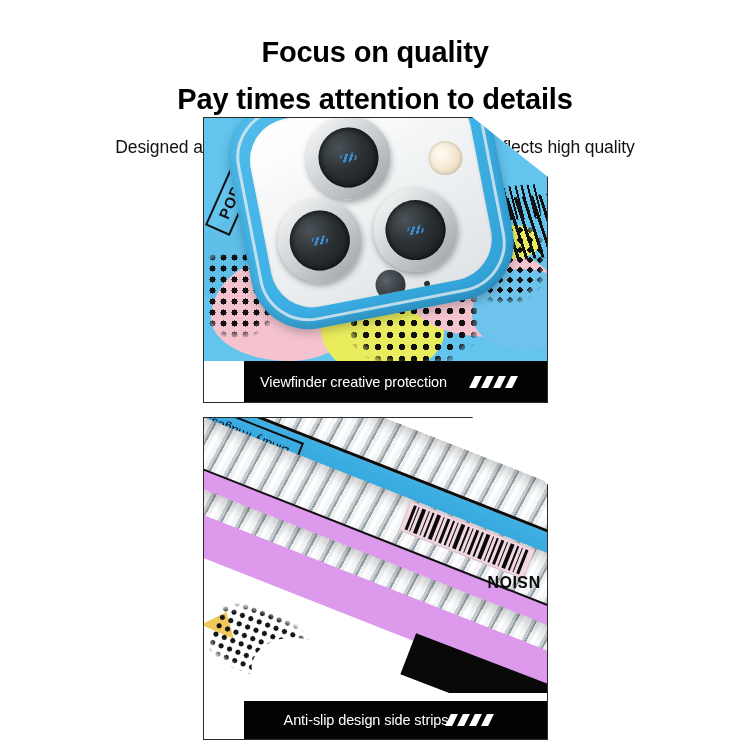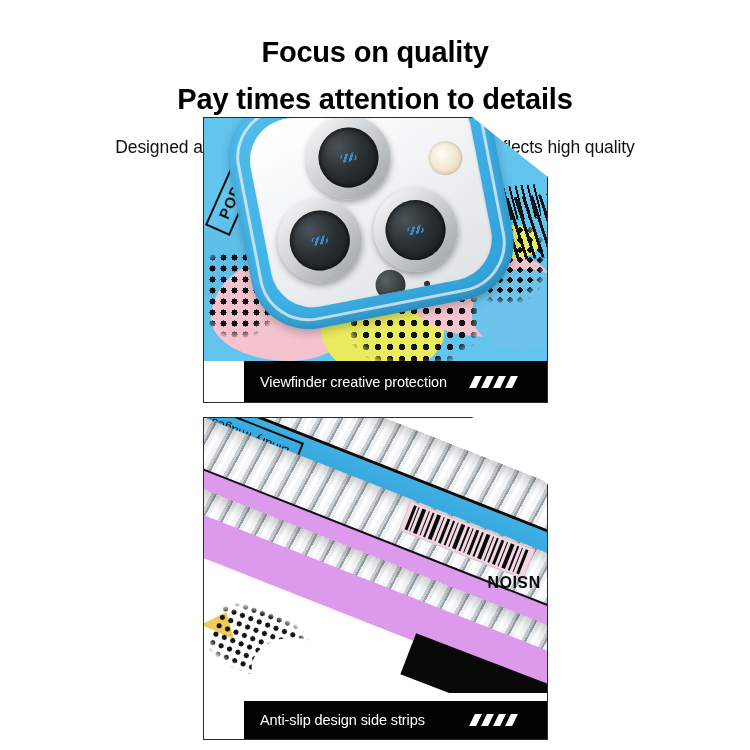--- a/index.html
+++ b/index.html
@@ -69,21 +69,21 @@
     left: 0; right: 0; bottom: 0;
     background: #030303;
     display: flex;
     align-items: center;
     justify-content: space-between;
     padding: 0 14px 0 16px;
     box-sizing: border-box;
     margin-left: 40px;
   }
   .panel-1 .caption { height: 41px; }
-  .panel-2 .caption { height: 38px; }
+  .panel-2 .caption { height: 38px; justify-content: center; }
   .caption-text {
     color: #ffffff;
     font-size: 14.5px;
     letter-spacing: -0.1px;
     white-space: nowrap;
   }
   .stripes {
     display: flex;
     gap: 5px;
     margin-right: 18px;

